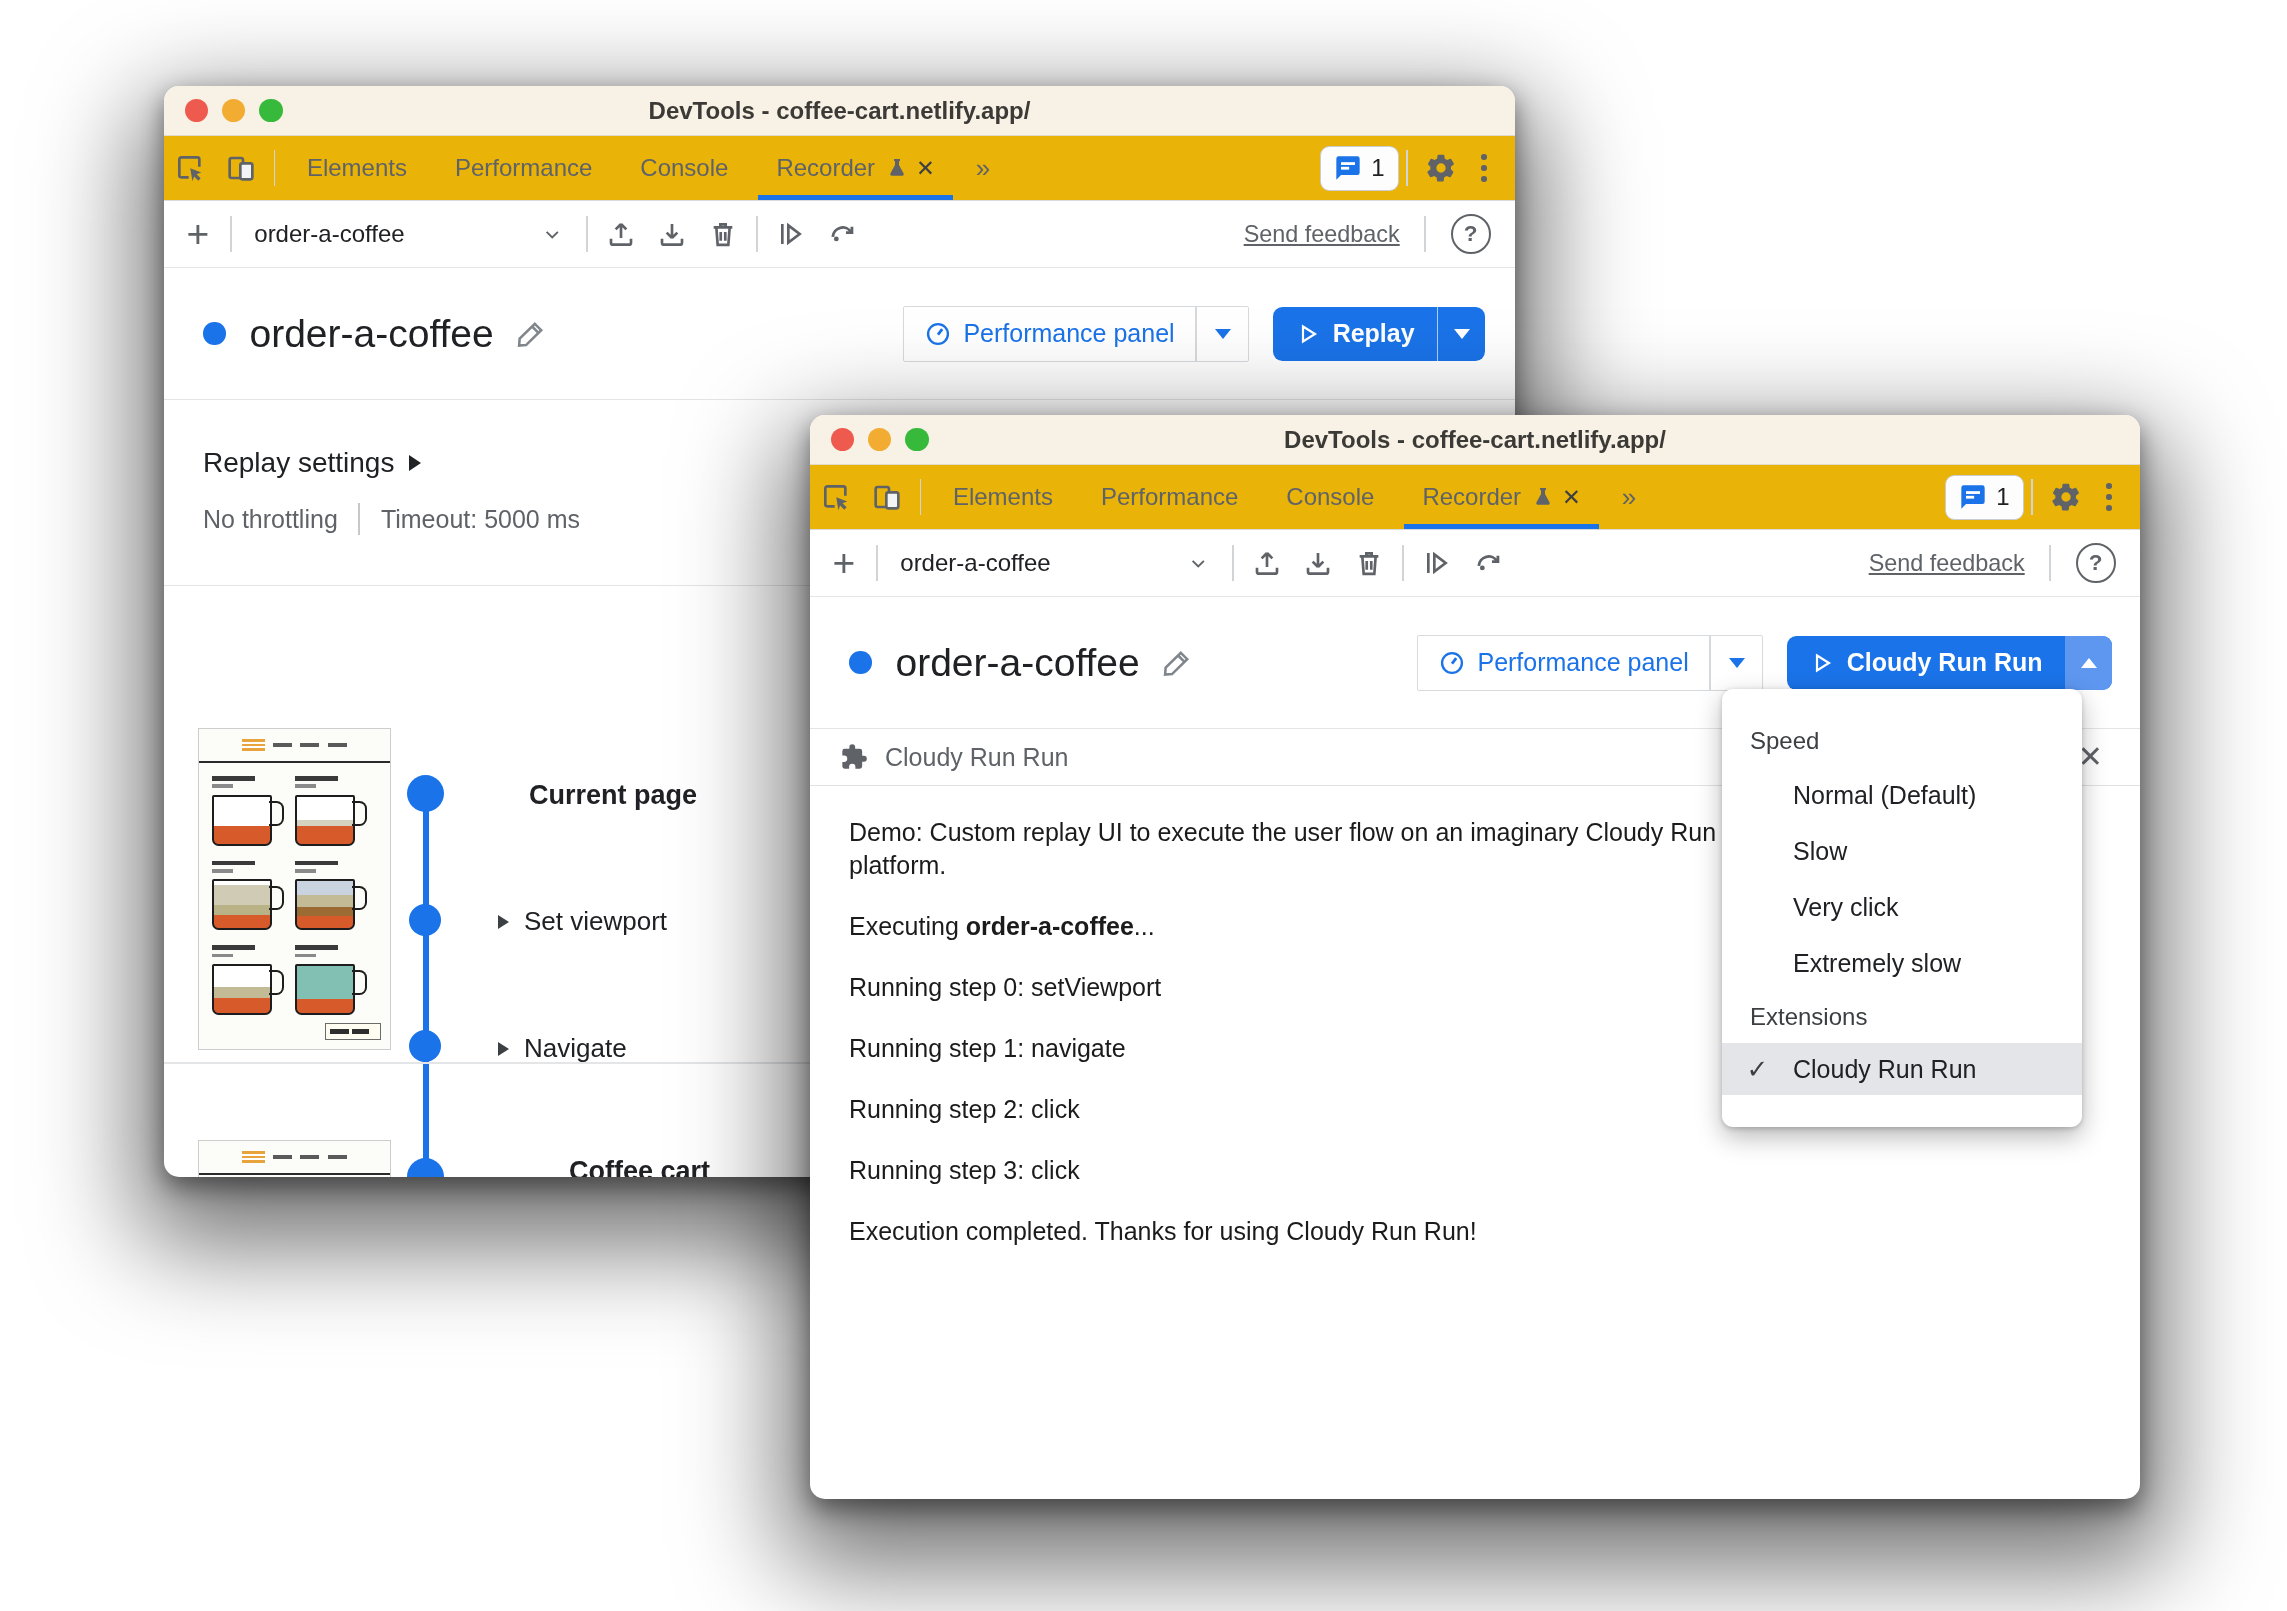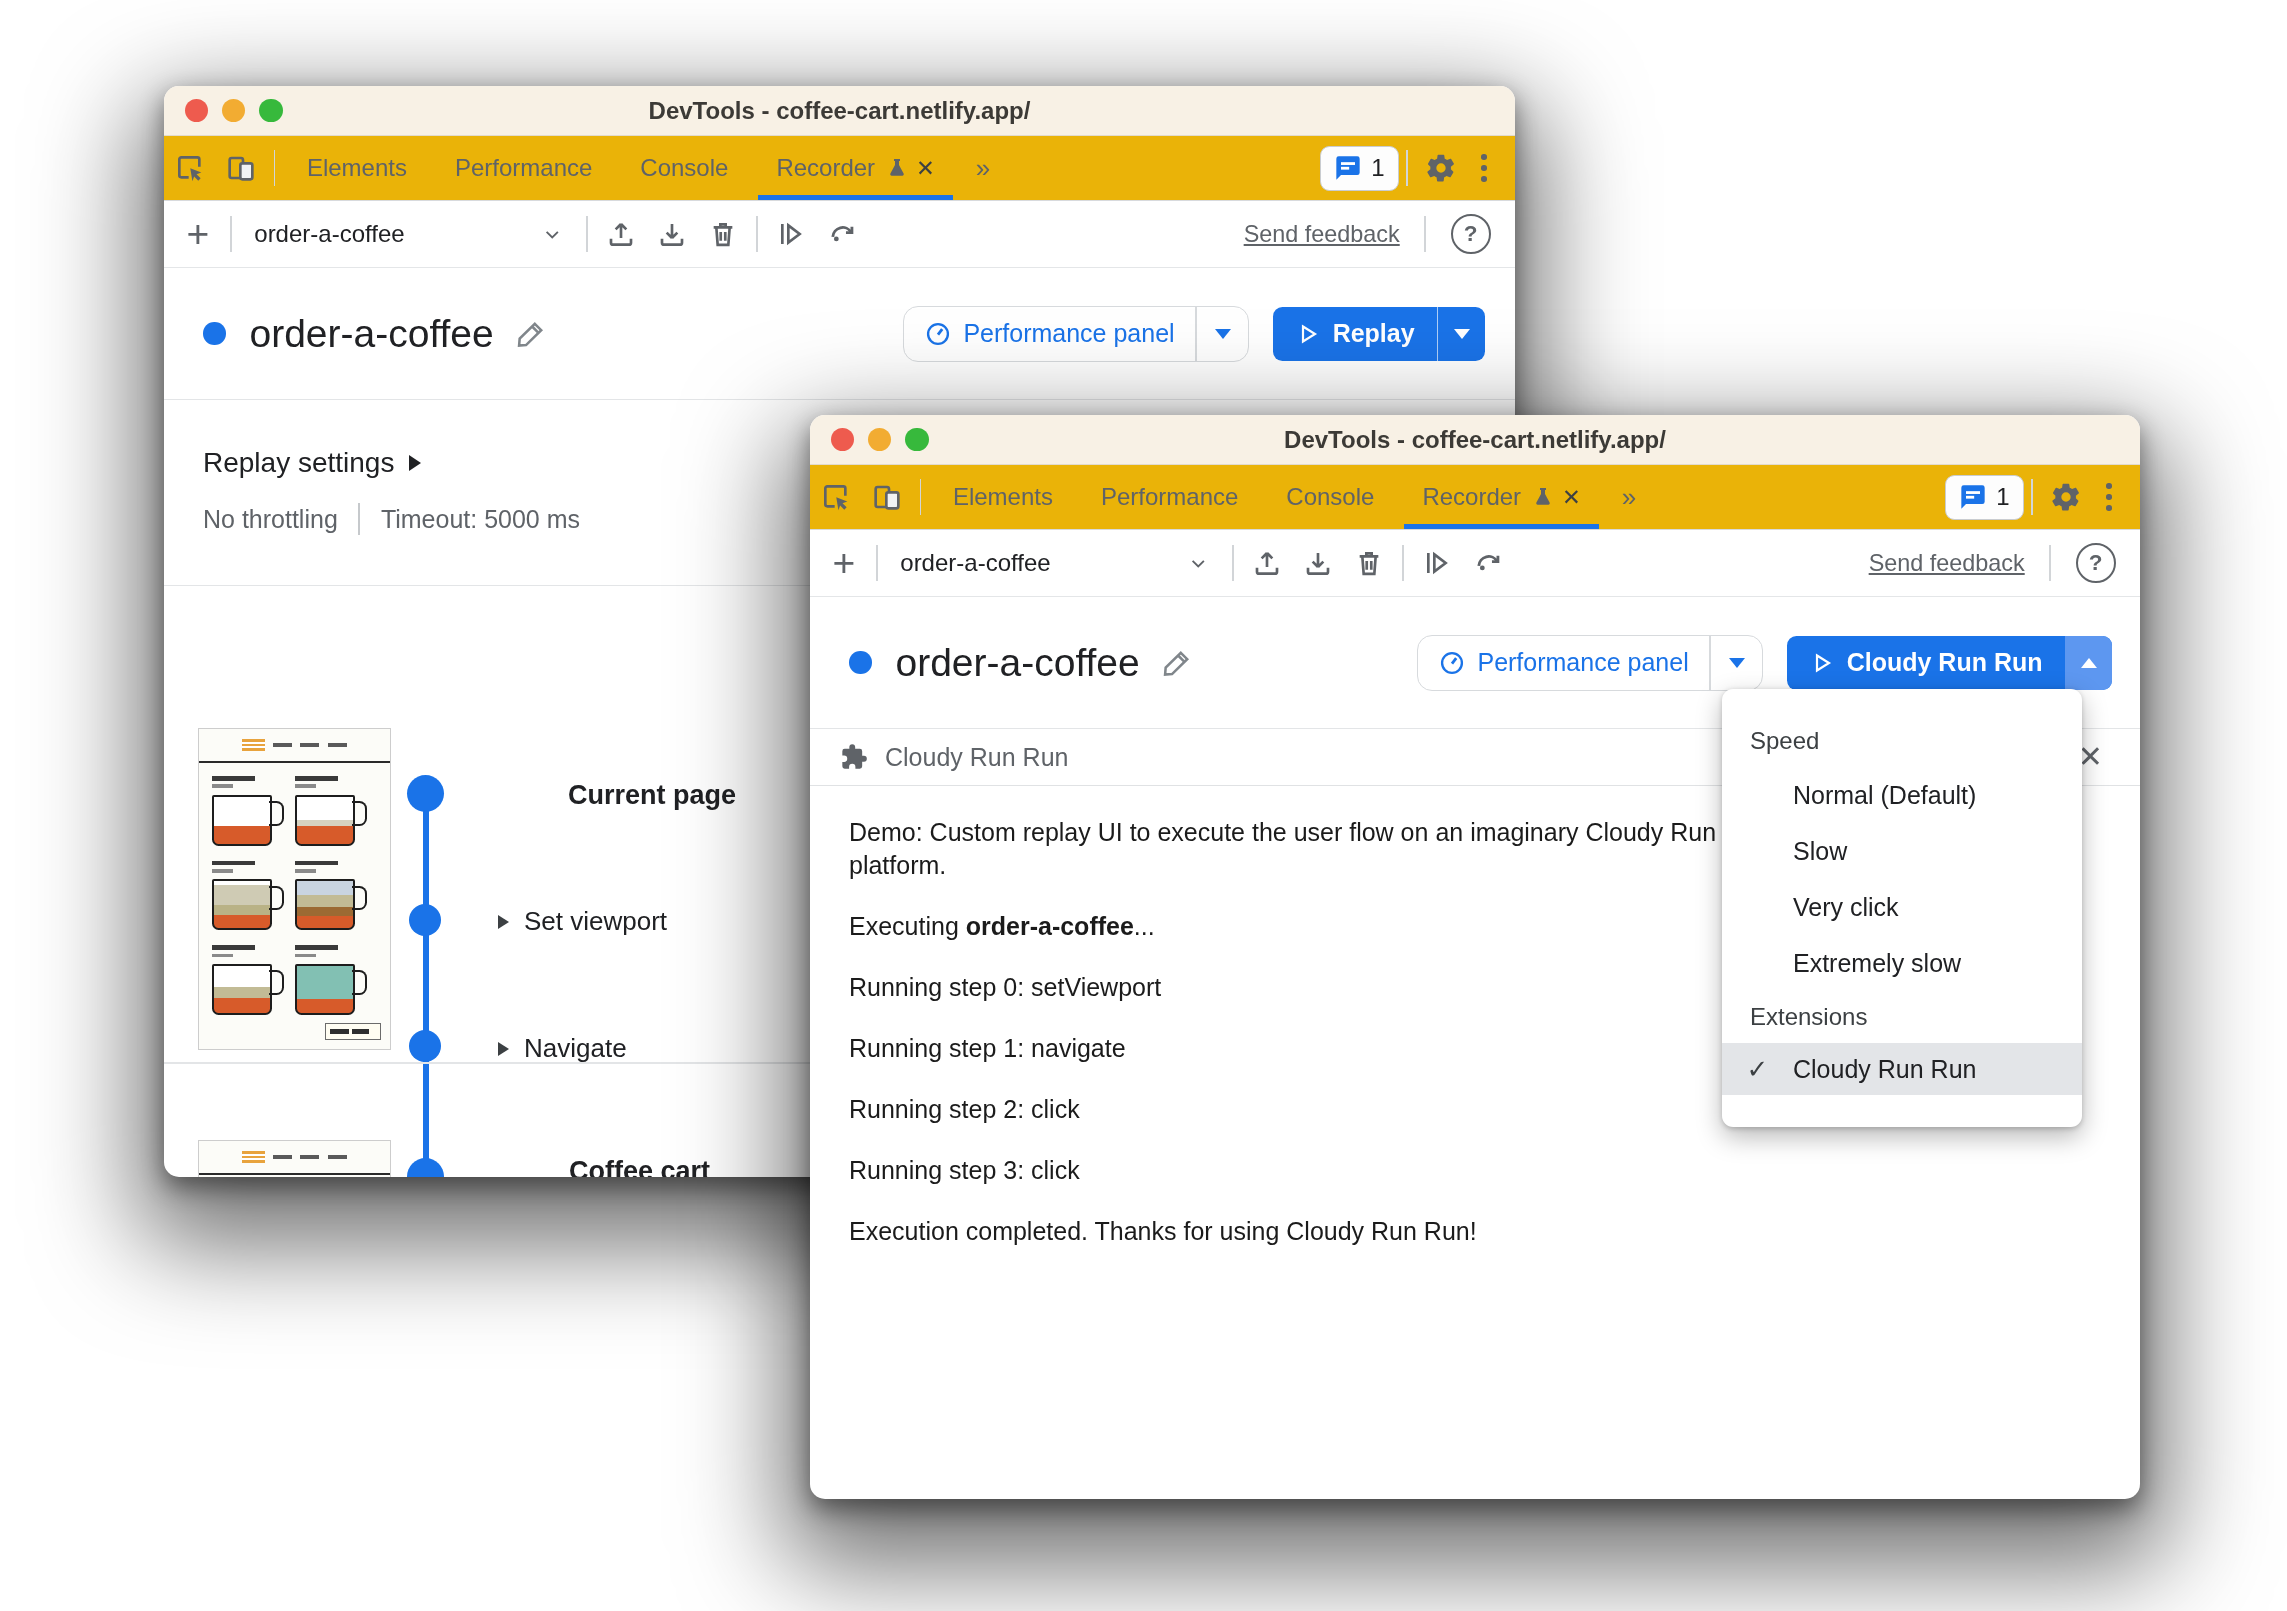--- a/index.html
+++ b/index.html
@@ -45,21 +45,21 @@
   .send-feedback{font-size:23.4px;color:#5f6368;text-decoration:underline;}
   .help-circle{width:36px;height:36px;border:2.8px solid #5f6368;border-radius:50%;
                display:flex;align-items:center;justify-content:center;font-size:22.5px;font-weight:bold;color:#5f6368;}
 
   
   .heading-row{height:131px;display:flex;align-items:center;padding-left:39px;border-bottom:1.9px solid #e3e5e7;}
   .blue-dot{width:22.5px;height:22.5px;border-radius:50%;background:#1a73e8;flex:none;}
   .rec-title{font-size:39px;color:#202124;margin-left:24px;}
   .pencil{margin-left:20.6px;}
   .heading-actions{margin-left:auto;display:flex;align-items:center;gap:24px;padding-right:30px;}
-  .split-outline{display:flex;align-items:stretch;height:54px;border:1.9px solid #d7dadd;border-radius:15px;background:#fff;}
+  .split-outline{display:flex;align-items:stretch;height:54px;border:1.9px solid #d7dadd;border-radius:2px;background:#fff;}
   .split-outline .main{display:flex;align-items:center;gap:11.2px;padding:0 20.6px;font-size:25px;color:#1a73e8;}
   .split-outline .sep{width:1.9px;background:#d7dadd;}
   .split-outline .arrow{width:51px;display:flex;align-items:center;justify-content:center;}
   .split-blue{display:flex;align-items:stretch;height:54px;border-radius:9.4px;background:#1a73e8;overflow:hidden;}
   .split-blue .main{display:flex;align-items:center;gap:13px;padding:0 22.5px;font-size:25px;font-weight:bold;color:#fff;}
   .split-blue .sep{width:0.9px;background:rgba(255,255,255,.65);}
   .split-blue .arrow{width:47px;display:flex;align-items:center;justify-content:center;}
   .split-blue .arrow.open{background:#5d97f0;}
   .tri-down-blue{width:0;height:0;border-left:8.4px solid transparent;border-right:8.4px solid transparent;border-top:10.3px solid #1a73e8;}
   .tri-down-white{width:0;height:0;border-left:8.4px solid transparent;border-right:8.4px solid transparent;border-top:10.3px solid #fff;}
@@ -70,21 +70,21 @@
   .rs-title{display:flex;align-items:center;gap:15px;font-size:28px;color:#202124;}
   .tri-right-dark{width:0;height:0;border-top:8.4px solid transparent;border-bottom:8.4px solid transparent;border-left:12px solid #202124;}
   .rs-sub{margin-top:24px;display:flex;align-items:center;font-size:25px;color:#5f6368;}
   .rs-sub .bar{width:1.9px;height:32px;background:#c6c9cc;margin:0 20.6px;}
 
   
   .steps-area{position:absolute;left:0;right:0;top:588px;bottom:0;}
   .timeline{position:absolute;left:259px;top:120px;bottom:0;width:5.6px;background:#1a73e8;}
   .tdot{position:absolute;background:#1a73e8;border-radius:50%;}
   .step-label{position:absolute;font-size:26px;color:#202124;display:flex;align-items:center;gap:15px;}
-  .step-label.bold{font-weight:bold;font-size:27px;margin-left:39px;}
+  .step-label.bold{font-weight:bold;font-size:27px;}
   .tri-right-sm{width:0;height:0;border-top:7.5px solid transparent;border-bottom:7.5px solid transparent;border-left:11.2px solid #3c4043;}
   .section-div{position:absolute;left:0;right:0;top:388px;height:1.9px;background:#e3e5e7;}
   .cc-title{font-size:27px;font-weight:bold;color:#202124;}
 
   
   .thumb{position:absolute;width:193px;height:322px;background:#fcfcf8;border:1.9px solid #cdcdcd;box-sizing:border-box;}
   .thumb-header{height:32px;border-bottom:2.8px solid #2a2a2a;display:flex;align-items:center;justify-content:center;gap:8.4px;}
   .logo-mark{width:22.5px;height:12px;background:repeating-linear-gradient(to bottom,#e8a33d 0 2.8px,#fff 2.8px 4.7px);}
   .nav-dash{width:19px;height:3.7px;background:#5a5a5a;}
   .thumb-grid{display:grid;grid-template-columns:1fr 1fr;padding:9.4px 11.2px 0 13px;row-gap:11.2px;}

